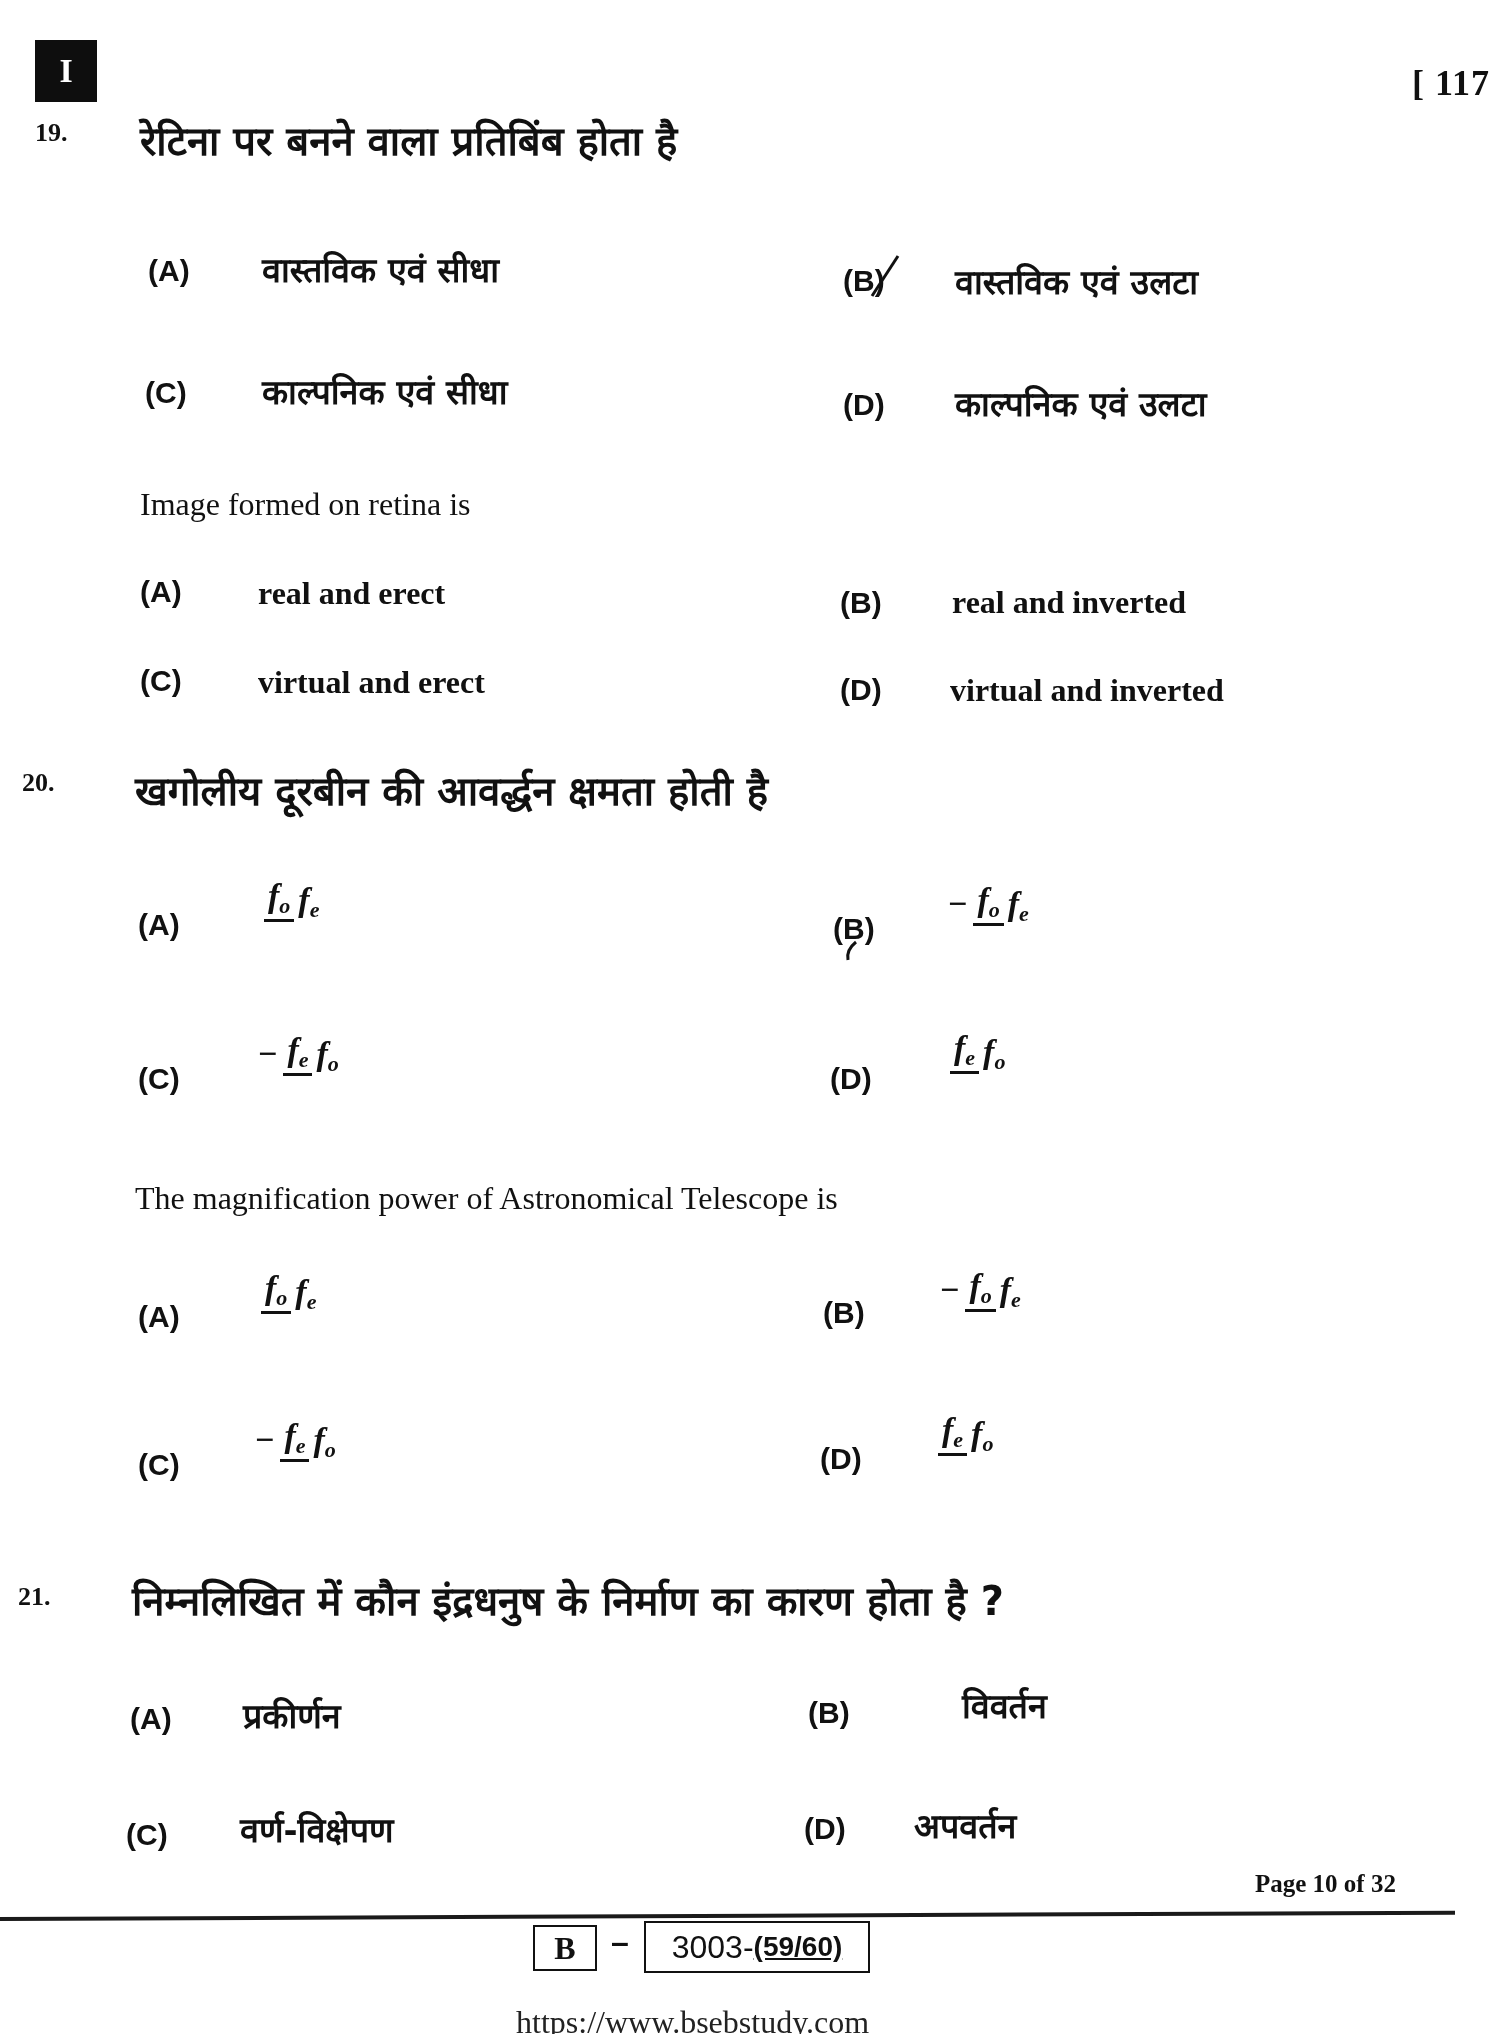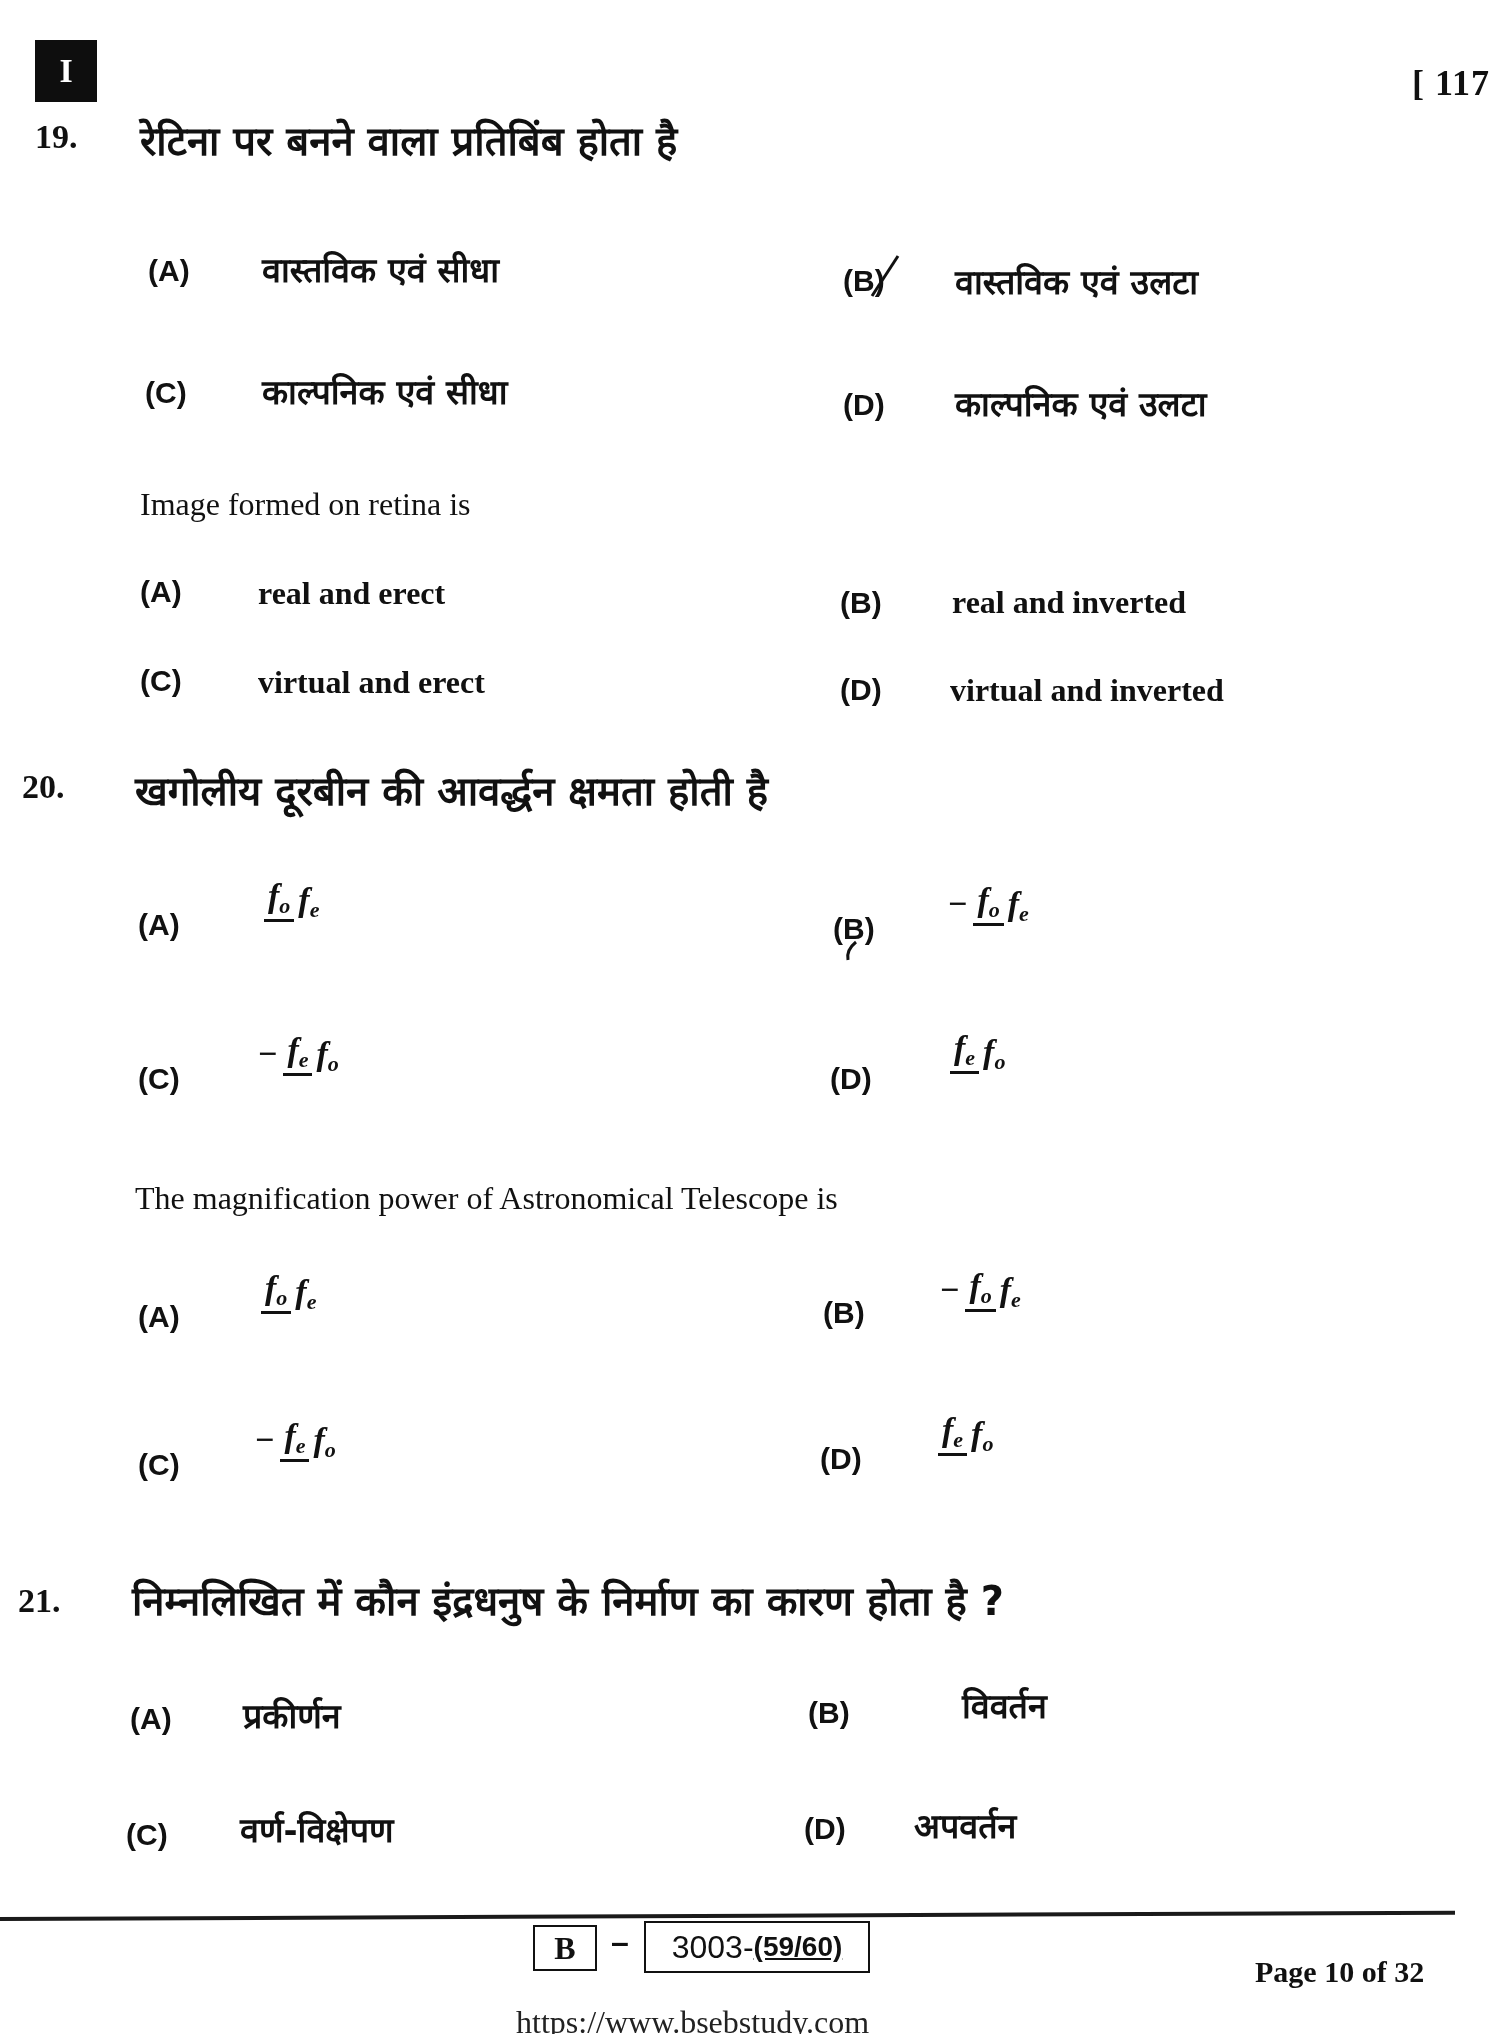--- a/index.html
+++ b/index.html
@@ -5,42 +5,42 @@
     html, body { margin: 0; padding: 0; background: #ffffff; }
     body { width: 1505px; height: 2034px; position: relative; overflow: hidden; color: #111111; }
     .abs { position: absolute; }
     .serif { font-family: "Liberation Serif", "DejaVu Serif", serif; }
     .sans { font-family: "Liberation Sans", "DejaVu Sans", sans-serif; }
     .deva { font-family: "DejaVu Sans", "Liberation Sans", sans-serif; font-weight: bold; }
 
     .section-badge { left: 35px; top: 40px; width: 62px; height: 62px; background: #0e0e0e; color: #ffffff; display: flex; align-items: center; justify-content: center; font-size: 34px; font-weight: bold; }
     .page-marker { left: 1412px; top: 62px; font-size: 36px; font-weight: bold; letter-spacing: 1px; }
 
-    .qnum { font-size: 34px; font-weight: bold; }
+    .qnum { font-size: 26px; font-weight: bold; }
     .qtext-hi { font-size: 40px; }
     .qtext-en { font-size: 32px; font-weight: normal; }
 
     .opt-label { font-size: 30px; font-weight: bold; }
     .opt-text-hi { font-size: 34px; }
     .opt-text-en { font-size: 32px; font-weight: bold; }
 
     .frac { display: inline-flex; align-items: center; font-family: "Liberation Serif", "DejaVu Serif", serif; font-style: italic; font-weight: bold; font-size: 34px; }
     .frac .sign { margin-right: 6px; font-style: normal; }
     .frac .fr { display: inline-flex; flex-direction: row; align-items: center; line-height: 1.05; }
     .frac .num { border-bottom: 3px solid #111; padding: 0 4px 2px 4px; }
     .frac .den { padding: 2px 4px 0 4px; }
     .frac sub { font-size: 22px; vertical-align: -6px; }
 
     .footer-rule { left: 0; top: 1917px; width: 1455px; height: 4px; background: #1a1a1a; transform: rotate(-0.25deg); transform-origin: left center; }
     .code-box { border: 2px solid #111; background: #fff; display: flex; align-items: center; justify-content: center; }
     .series-box { left: 533px; top: 1925px; width: 60px; height: 42px; font-size: 32px; font-weight: bold; }
     .dash { left: 611px; top: 1924px; font-size: 32px; font-weight: bold; }
     .code-main { left: 644px; top: 1921px; width: 222px; height: 48px; font-size: 32px; }
     .code-main .sub { font-size: 28px; font-weight: bold; text-decoration: underline; }
-    .page-of { left: 1255px; top: 1955px; font-size: 30px; font-weight: bold; }
+    .page-of { left: 1255px; top: 1870px; font-size: 25px; font-weight: bold; }
     .url { left: 516px; top: 2004px; font-size: 32px; color: #222; }
   </style>
 </head>
 <body>
 
 <div class="abs section-badge serif">I</div>
 <div class="abs page-marker serif">[ 117</div>
 
 <div>
   <div class="abs qnum serif" style="left:35px; top:118px;">19.</div>

